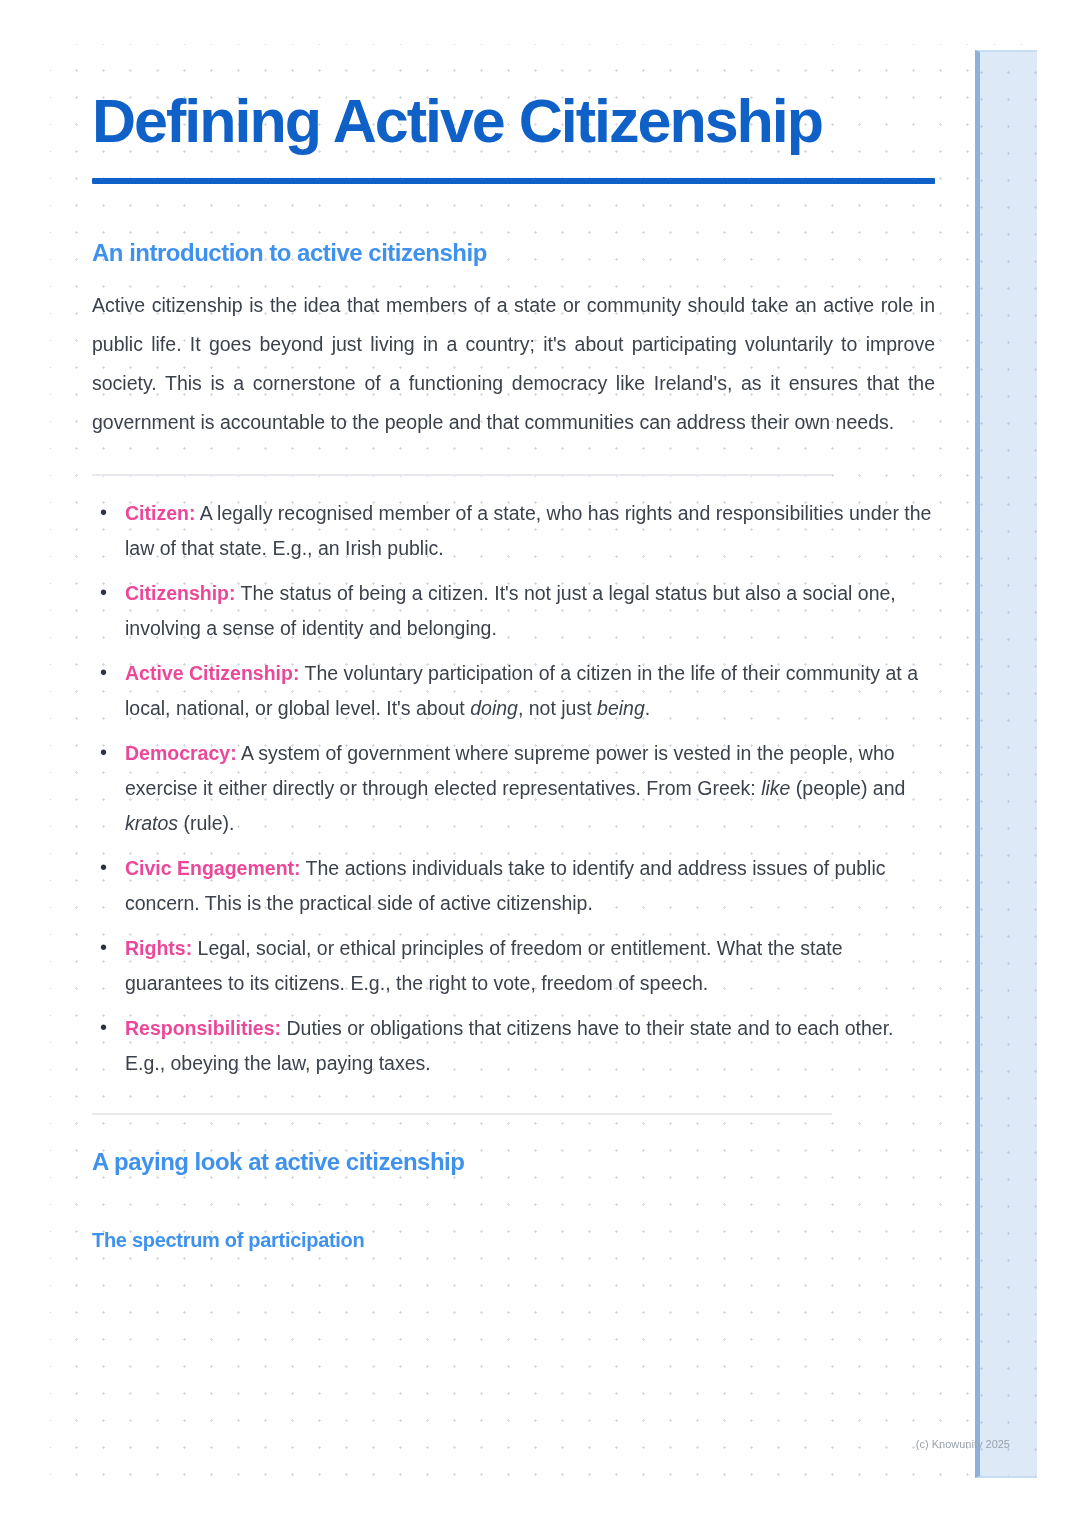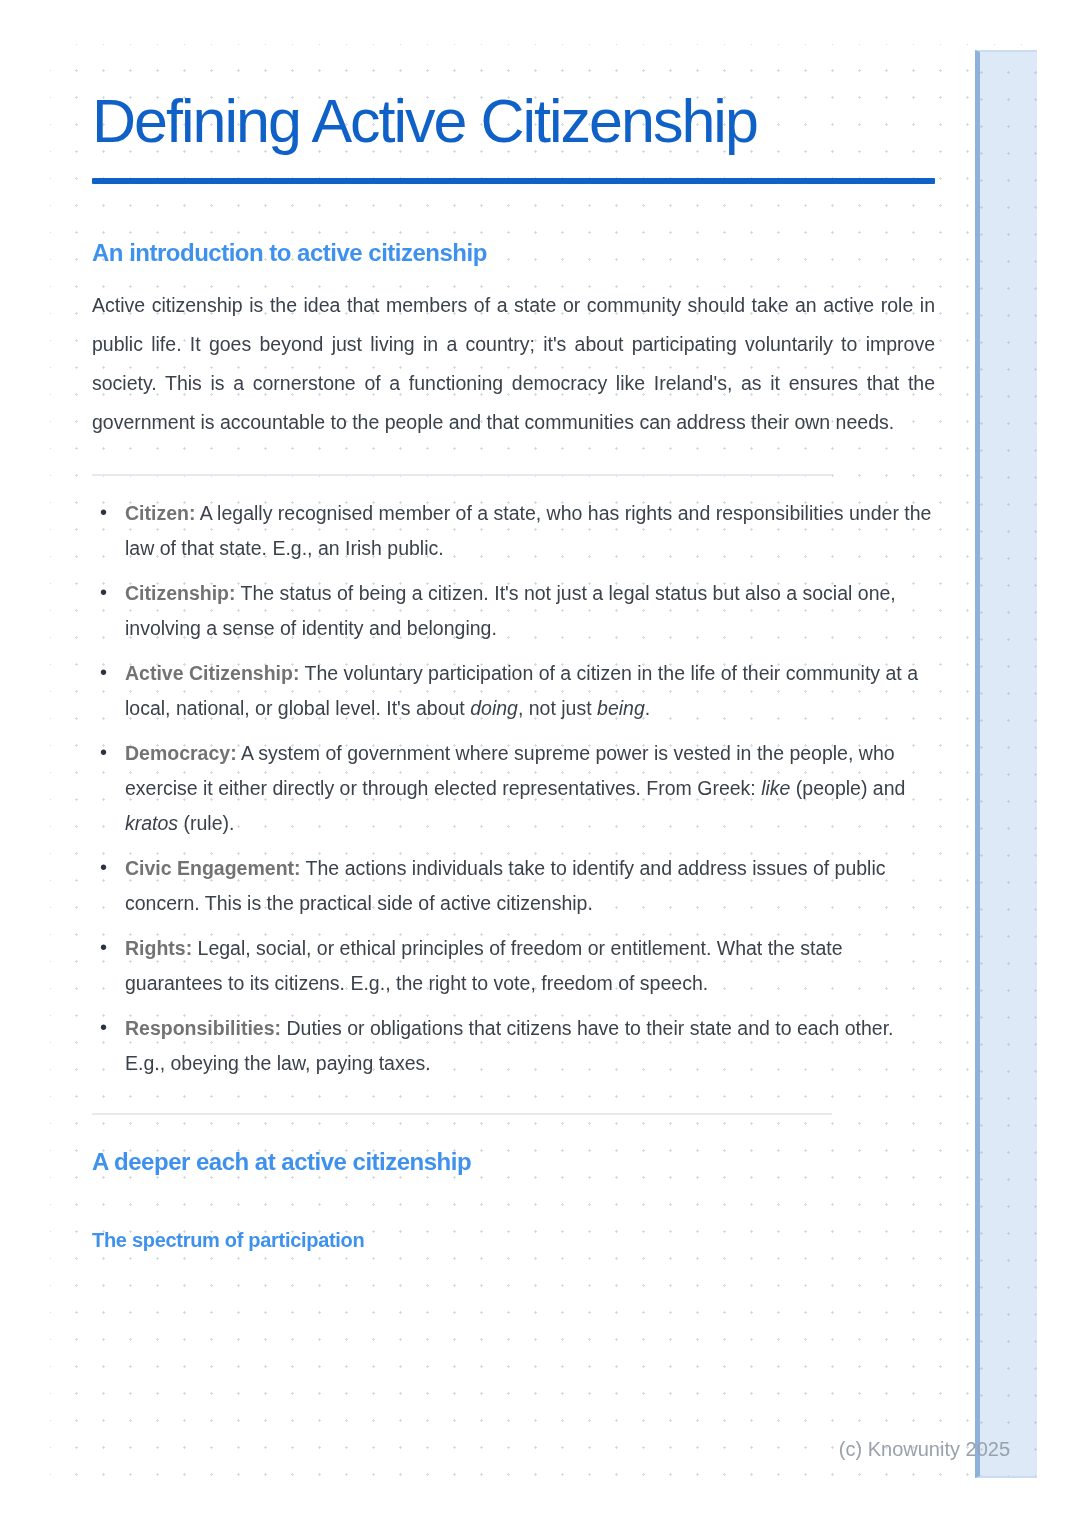--- a/index.html
+++ b/index.html
@@ -46,21 +46,21 @@
   }
   .content{
     position:absolute;
     left:92px; top:0;
     width:843px;
     padding-top:88px;
   }
   .doc-title{
     font-size:61px;
     line-height:66px;
-    font-weight:normal;
+    font-weight:bold;
     letter-spacing:-2px;
     color:var(--title-blue);
   }
   .title-rule{
     margin-top:24px;
     height:6px;
     width:100%;
     background:var(--title-blue);
     border-radius:1px;
   }
@@ -97,36 +97,36 @@
     font-size:19.5px;
     line-height:35px;
     color:var(--body-text);
   }
   ul.def-list li .marker{
     position:absolute;
     left:8px; top:-1px;
     font-size:20px;
     color:#2b3340;
   }
-  ul.def-list li strong{ font-weight:bold; color:#737373; }
+  ul.def-list li strong{ font-weight:bold; color:#ec4899; }
   ul.def-list li em{ font-style:italic; }
   h2.deeper-heading{ margin-top:28px; }
   h3.sub-heading{
     margin-top:44px;
     font-size:20px;
     line-height:30px;
     font-weight:bold;
     letter-spacing:-0.3px;
     color:var(--heading-blue);
   }
   .footer-note{
     position:absolute;
     top:1438px;
     right:70px;
-    font-size:20px;
+    font-size:11px;
     color:var(--footer-gray);
     z-index:3;
   }
   .side-panel, .dots{ z-index:1; }
   .content{ z-index:2; }
 </style>
 </head>
 <body>
 
 <div class="dots"></div>
@@ -146,17 +146,17 @@
       <li><span class="marker">•</span><strong>Citizenship:</strong><span> The status of being a citizen. It's not just a legal status but also a social one, involving a sense of identity and belonging.</span></li>
       <li><span class="marker">•</span><strong>Active Citizenship:</strong><span> The voluntary participation of a citizen in the life of their community at a local, national, or global level. It's about </span><em>doing</em><span>, not just </span><em>being</em><span>.</span></li>
       <li><span class="marker">•</span><strong>Democracy:</strong><span> A system of government where supreme power is vested in the people, who exercise it either directly or through elected representatives. From Greek: </span><em>like</em><span> (people) and </span><em>kratos</em><span> (rule).</span></li>
       <li><span class="marker">•</span><strong>Civic Engagement:</strong><span> The actions individuals take to identify and address issues of public concern. This is the practical side of active citizenship.</span></li>
       <li><span class="marker">•</span><strong>Rights:</strong><span> Legal, social, or ethical principles of freedom or entitlement. What the state guarantees to its citizens. E.g., the right to vote, freedom of speech.</span></li>
       <li><span class="marker">•</span><strong>Responsibilities:</strong><span> Duties or obligations that citizens have to their state and to each other. E.g., obeying the law, paying taxes.</span></li>
     </ul>
 
   <div class="divider"></div>
 
-  <h2 class="section-heading deeper-heading">A deeper each at active citizenship</h2>
+  <h2 class="section-heading deeper-heading">A paying look at active citizenship</h2>
   <h3 class="sub-heading">The spectrum of participation</h3>
 </div>
 
 <div class="footer-note">(c) Knowunity 2025</div>
 
 </body></html>

